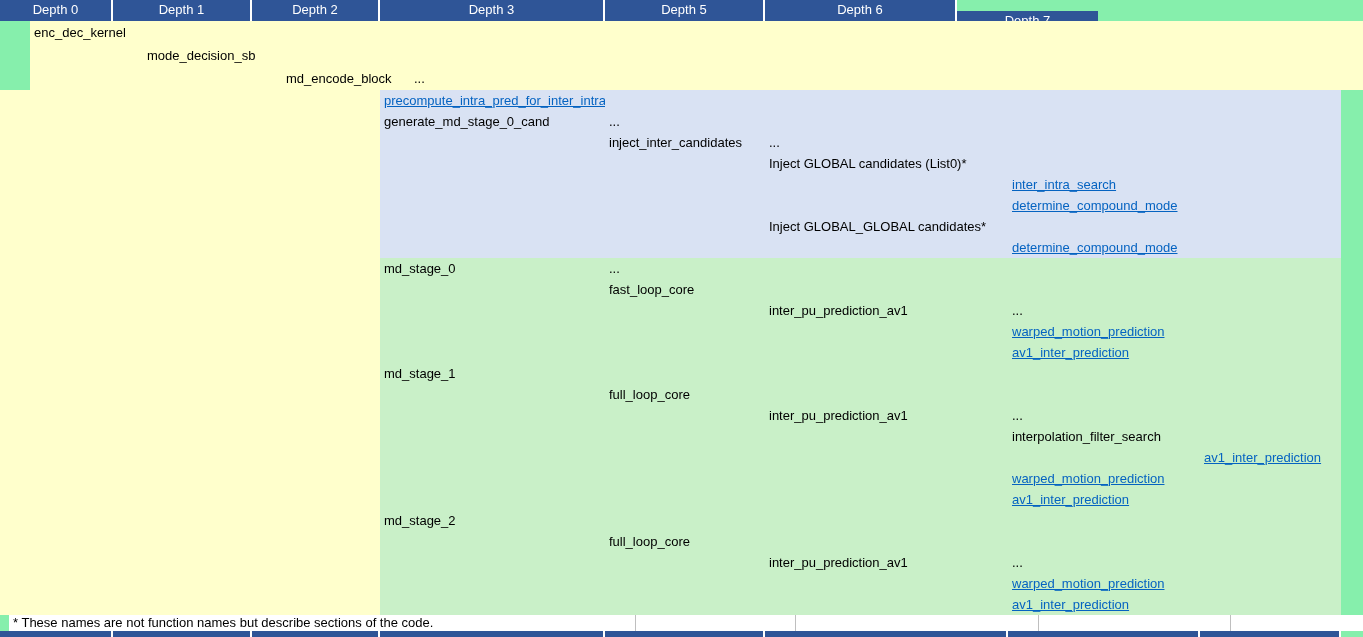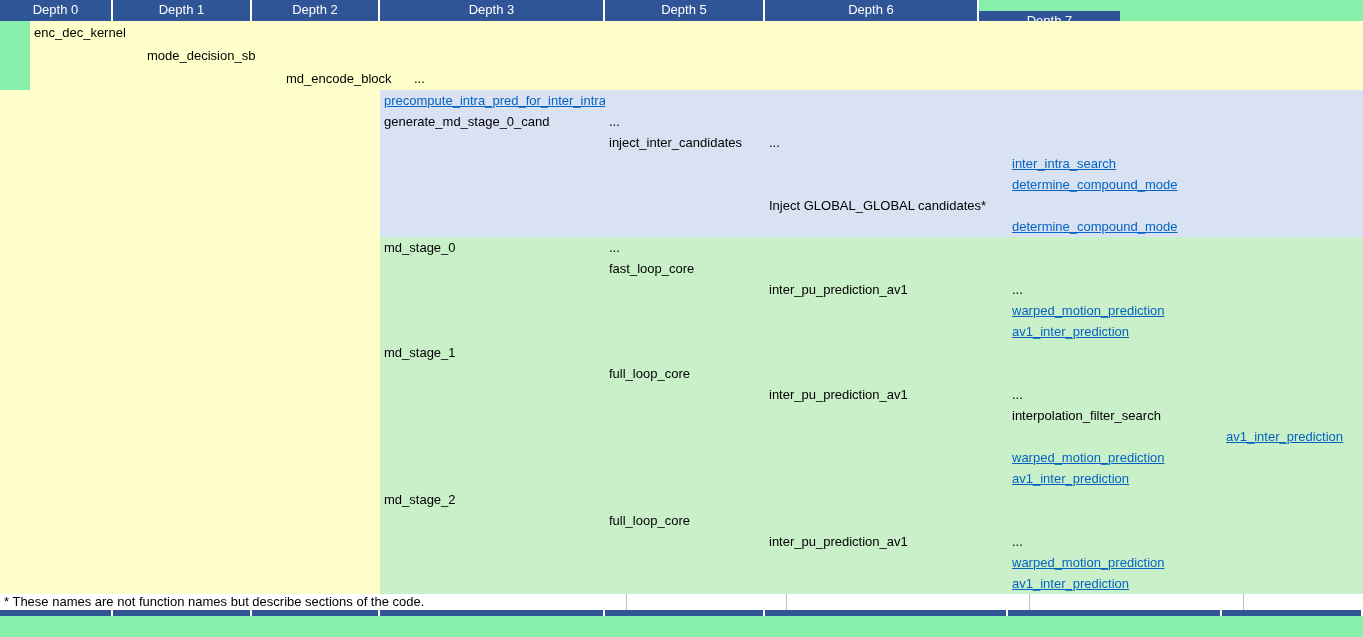--- a/index.html
+++ b/index.html
@@ -23,21 +23,21 @@
     white-space:nowrap;
     overflow:visible;
     font-size:13px;
     line-height:21px;
     color:var(--body-text, #000000);
   }
   .band-yellow-row .cell { line-height:23px; }
 
   
   .col0{width:113px}.col1{width:139px}.col2{width:128px}.col3{width:225px}
-  .col4{width:160px}.col5{width:243px}.col6{width:214px}.col7{width:141px}
+  .col4{width:160px}.col5{width:243px}.col6{width:192px}.col7{width:141px}
 
   
   .hcell {
     background:var(--header-bg, #2F5597);
     color:var(--header-text, #ffffff);
     text-align:center;
     border-right:2px solid #ffffff;
     font-size:13px;
     line-height:20px;
   }
@@ -50,21 +50,21 @@
 
   .cell span { padding-left:4px; }
   .txt { color:var(--body-text, #000000); }
   .link {
     color:var(--link-text, #0563C1);
     text-decoration:underline;
     cursor:pointer;
   }
 
   
-  .frow { height:16px; background:#ffffff; }
+  .frow { height:16px; background:#ffffff;margin-left:9px; }
   .frow .cell { line-height:16px; font-size:13px; }
   .fcell { border-right:1px solid #BFBFBF; }
   .frow .fcell:last-child { border-right:none; }
   .fmerged { width:627px; }
 
   
   .prow { height:6px; overflow:hidden; }
   .prow .hcell { height:6px; }
 </style>
 </head>
@@ -133,20 +133,30 @@
         <div class="cell band-blue col6"></div>
         <div class="cell band-blue col7"></div>
       </div>
       <div class="row">
         <div class="cell band-yellow col0"></div>
         <div class="cell band-yellow col1"></div>
         <div class="cell band-yellow col2"></div>
         <div class="cell band-blue col3"></div>
         <div class="cell band-blue col4"><span class="txt">inject_inter_candidates</span></div>
         <div class="cell band-blue col5"><span class="txt">...</span></div>
+        <div class="cell band-blue col6"></div>
+        <div class="cell band-blue col7"></div>
+      </div>
+      <div class="row">
+        <div class="cell band-yellow col0"></div>
+        <div class="cell band-yellow col1"></div>
+        <div class="cell band-yellow col2"></div>
+        <div class="cell band-blue col3"></div>
+        <div class="cell band-blue col4"></div>
+        <div class="cell band-blue col5"><span class="txt">Inject GLOBAL candidates (List0)*</span></div>
         <div class="cell band-blue col6"></div>
         <div class="cell band-blue col7"></div>
       </div>
       <div class="row">
         <div class="cell band-yellow col0"></div>
         <div class="cell band-yellow col1"></div>
         <div class="cell band-yellow col2"></div>
         <div class="cell band-blue col3"></div>
         <div class="cell band-blue col4"></div>
         <div class="cell band-blue col5"></div>

